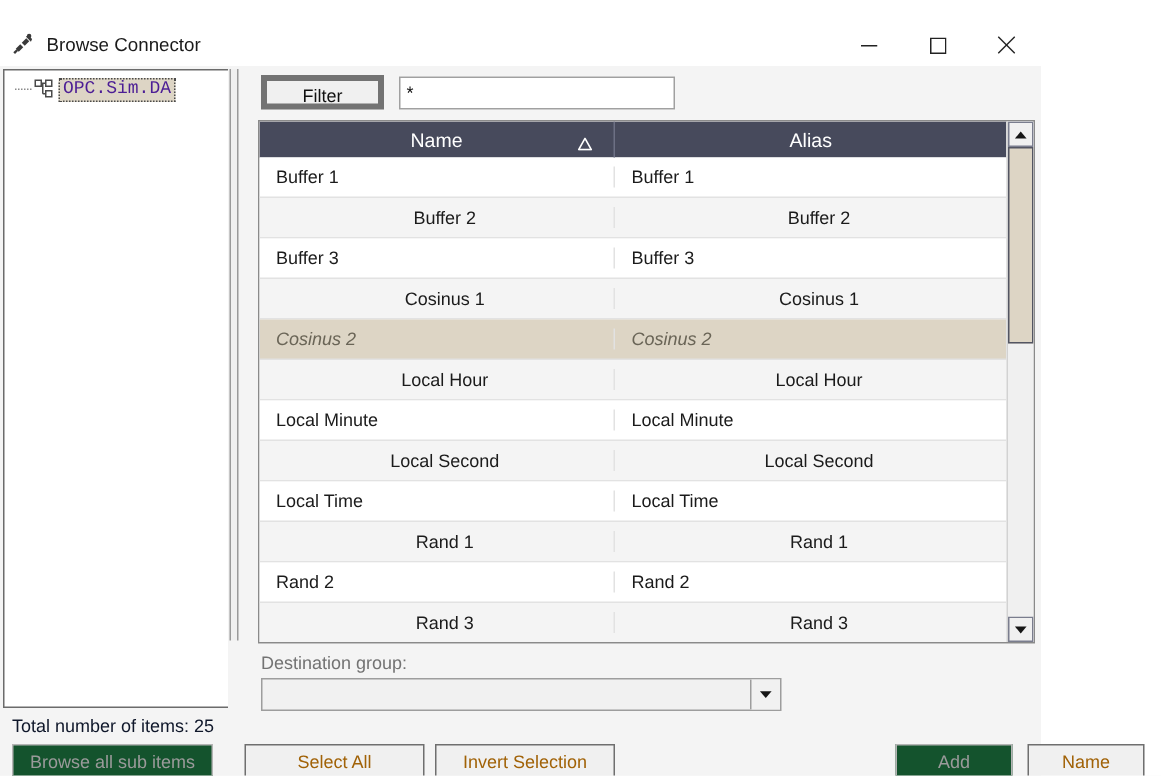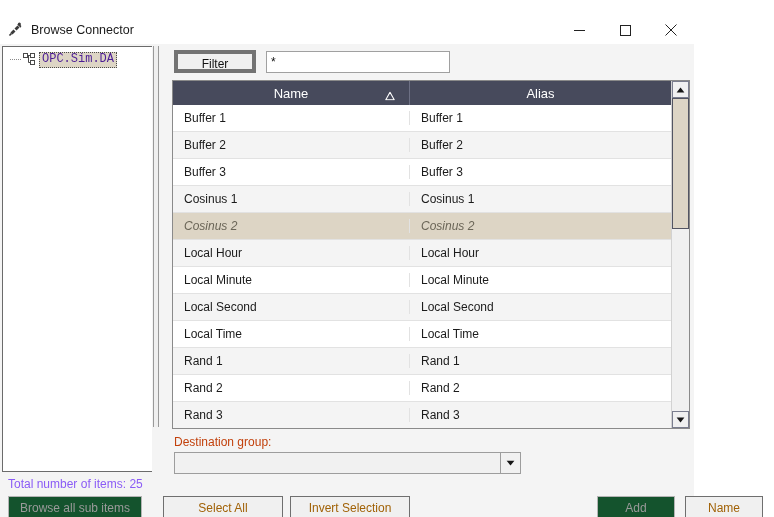--- a/index.html
+++ b/index.html
@@ -235,21 +235,21 @@
     background: #ffffff;
   }
   .trow {
     display: flex;
     height: 27px;
     align-items: center;
     border-bottom: 1px solid #e2e2e2;
     box-sizing: border-box;
   }
   .trow.odd { background: #ffffff; }
-  .trow.even { background: #f4f4f4; }
+  .trow.even { background: #f4f4f4; text-align: center; }
   .trow.selected { background: #ddd5c5; }
   .trow.selected .td { color: #6a6557; font-style: italic; }
   .td {
     font-size: 12px;
     color: #1b1b1b;
     box-sizing: border-box;
     padding-left: 11px;
     white-space: nowrap;
     overflow: hidden;
   }
@@ -292,21 +292,21 @@
     box-sizing: border-box;
   }
 
   
   #dest-block {
     flex: none;
     padding: 6px 0 0 10px;
   }
   #dest-label {
     font-size: 12px;
-    color: #c2410c;
+    color: #737373;
     margin-bottom: 3px;
   }
   #dest-combo {
     width: 347px;
     height: 22px;
     background: #f1f1f1;
     border: 1px solid #9d9d9d;
     box-sizing: border-box;
     display: flex;
     align-items: stretch;
@@ -337,21 +337,21 @@
     flex: none;
     height: 57px;
     background: #f4f4f4;
     position: relative;
   }
   #status-text {
     position: absolute;
     left: 8px;
     top: 3px;
     font-size: 12px;
-    color: #8b5cf6;
+    color: #0f172a;
     white-space: nowrap;
   }
   .fbtn {
     position: absolute;
     height: 24px;
     background: #f0f0f0;
     border: 1px solid #6f6f6f;
     font-family: "Liberation Sans", sans-serif;
     font-size: 12px;
     color: #a16207;

